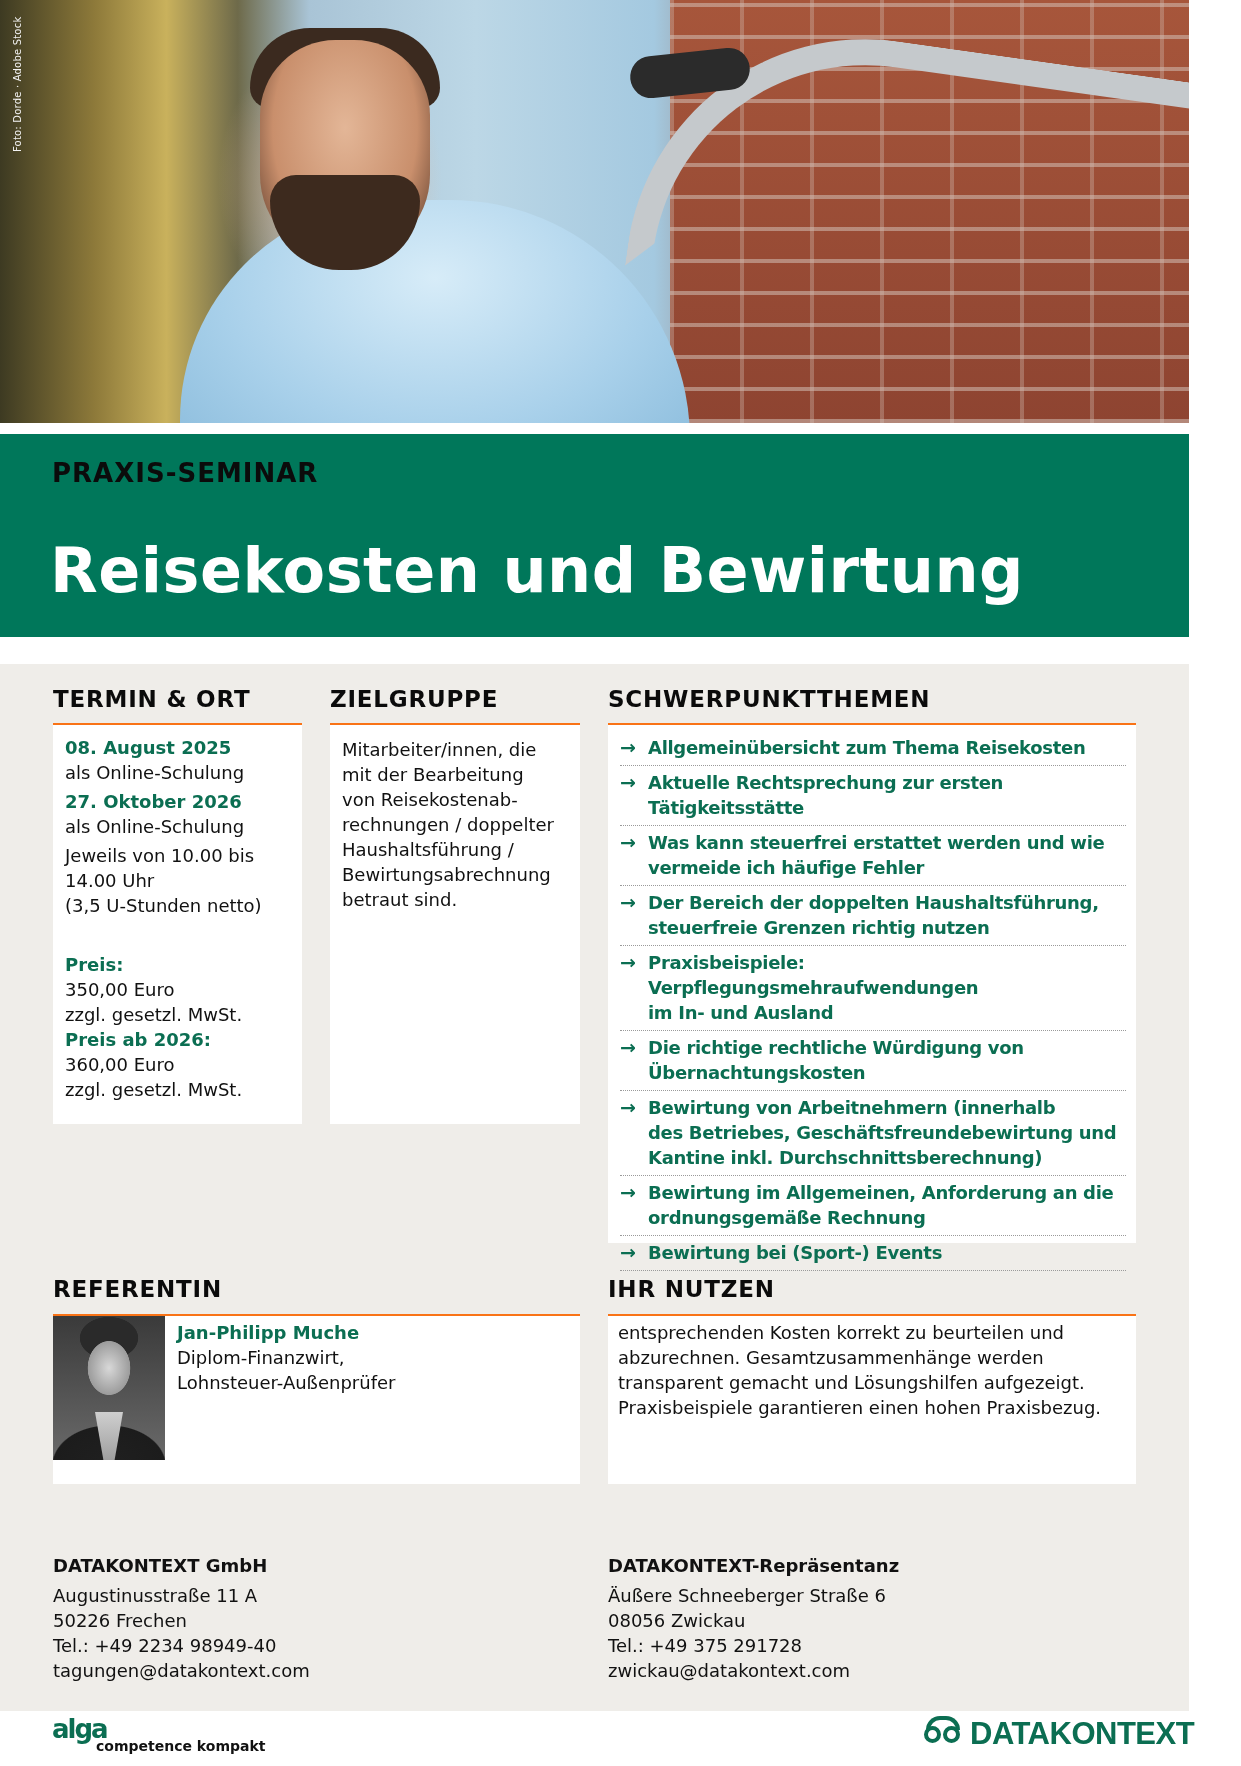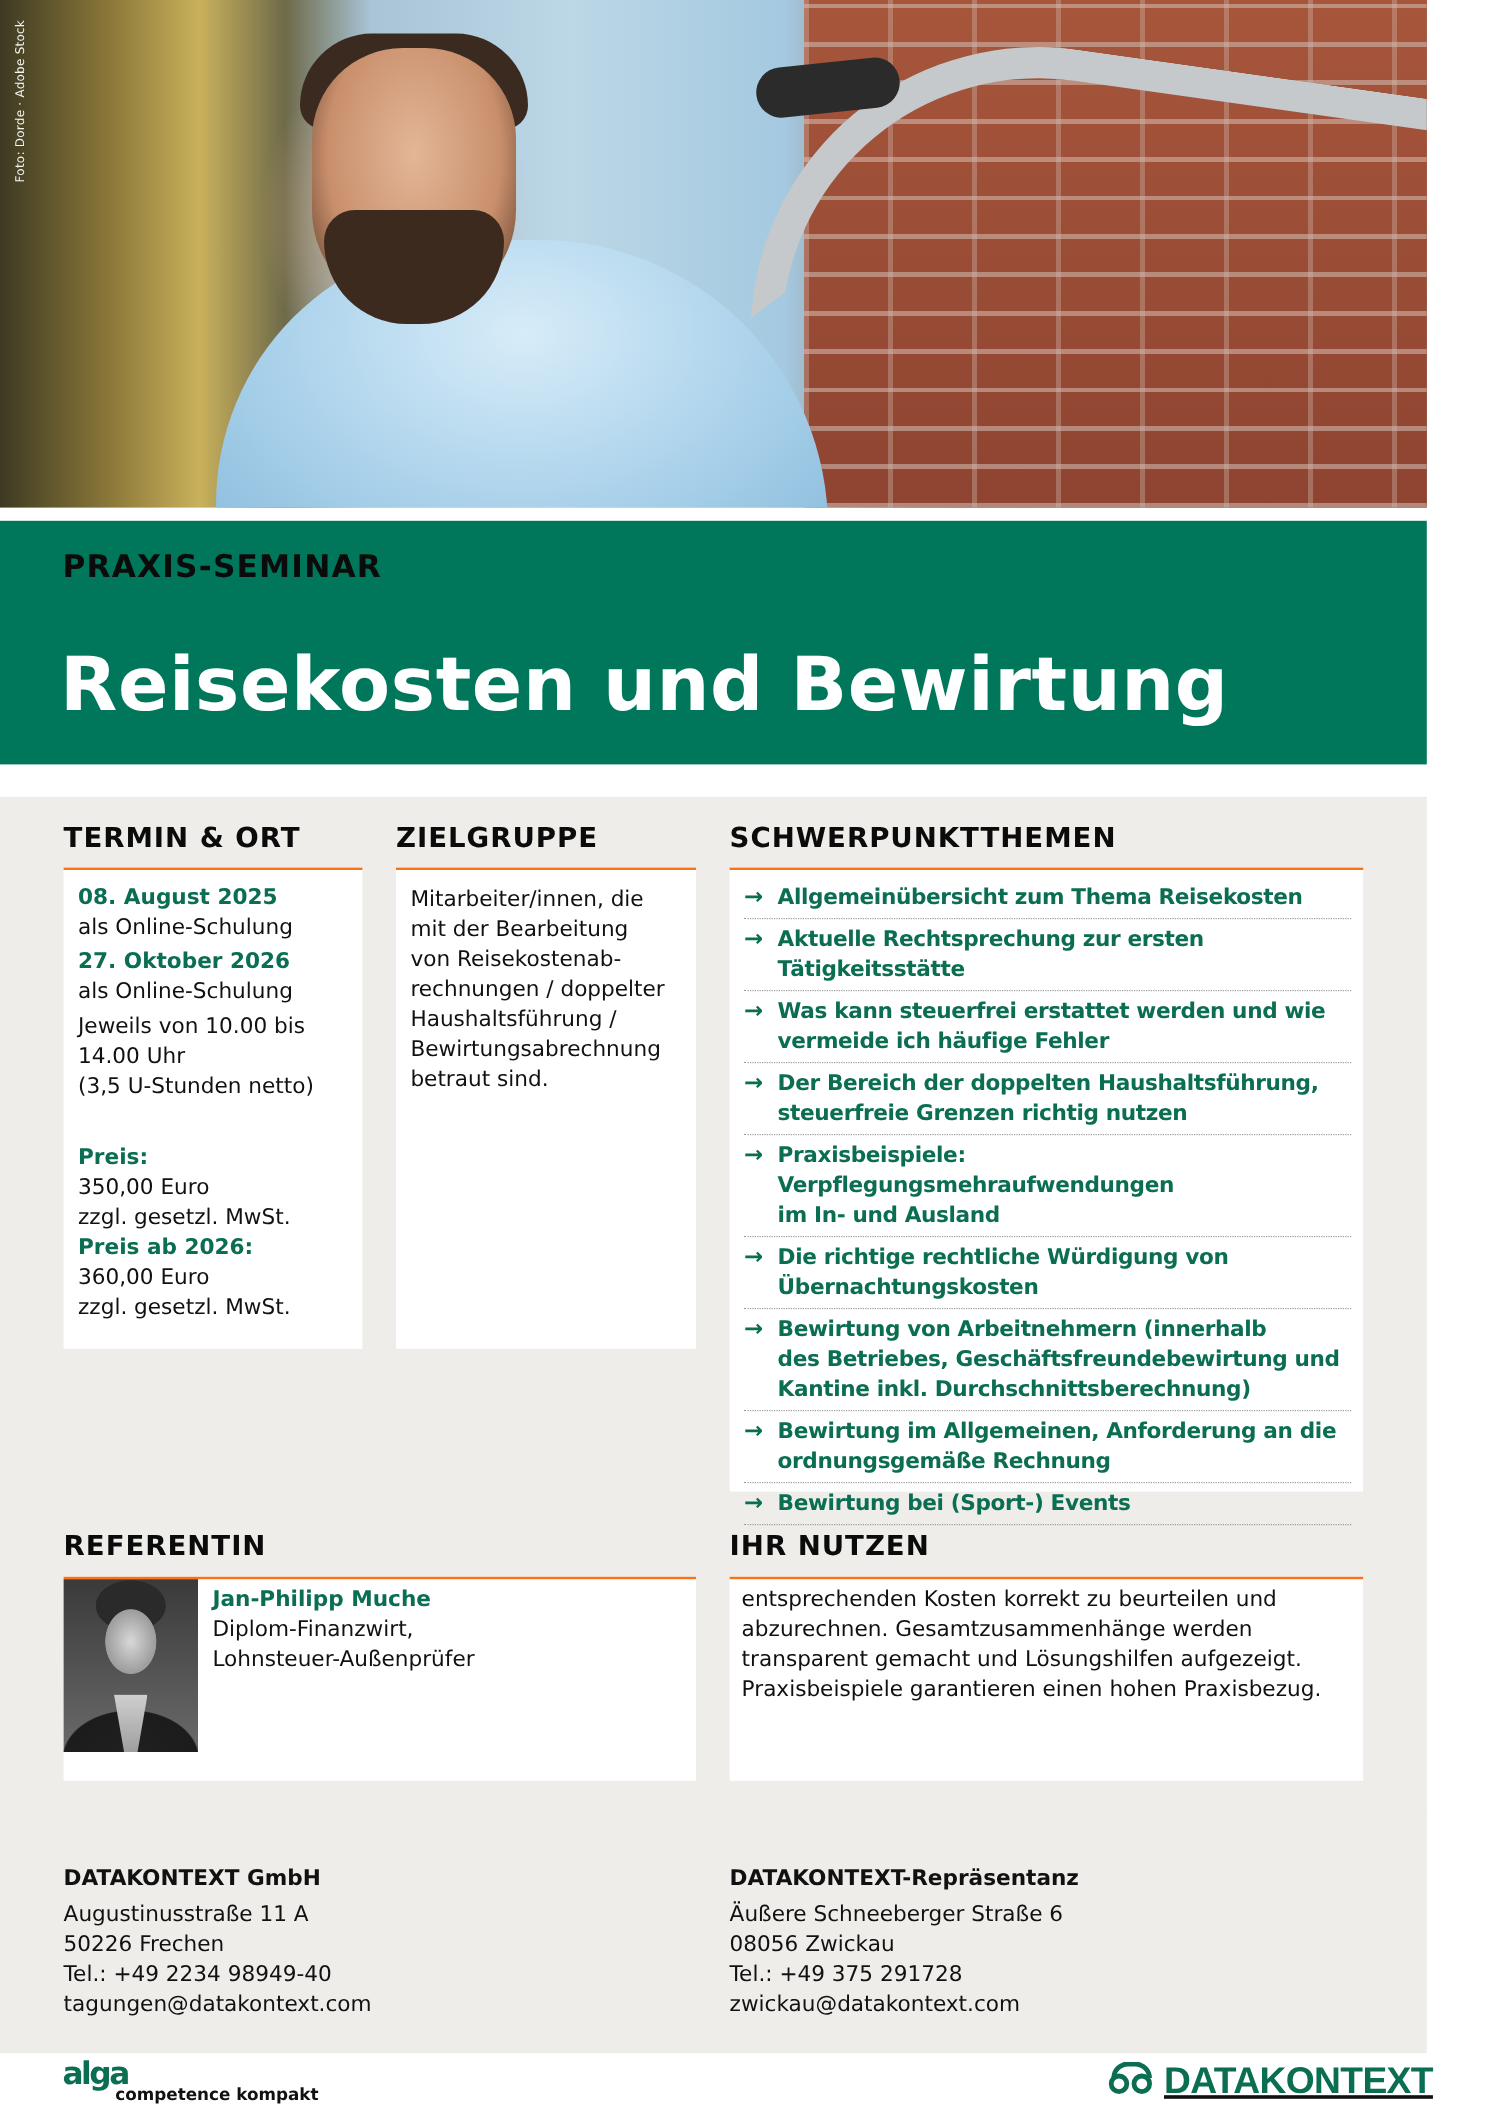--- a/index.html
+++ b/index.html
@@ -140,21 +140,21 @@
   .alga { position: absolute; left: 52px; top: 1714px; }
   .alga .word {
     font-family: "DejaVu Sans", sans-serif; font-weight: bold; font-size: 26px; color: #0b6e52;
     letter-spacing: -2px; line-height: 30px;
   }
   .alga .sub {
     position: absolute; left: 44px; top: 24px; white-space: nowrap;
     font-family: "DejaVu Sans", sans-serif; font-weight: bold; font-size: 14px; color: #111;
   }
   .dk-logo {
-    position: absolute; left: 922px; top: 1716px; display: flex; align-items: flex-end; text-decoration: underline;
+    position: absolute; left: 922px; top: 1716px; display: flex; align-items: flex-start;
   }
   .dk-logo .owl {
     width: 42px; height: 34px; position: relative; margin-right: 6px;
   }
   .dk-logo .owl .eye {
     position: absolute; top: 10px; width: 17px; height: 17px; border: 4px solid #0b6e52; border-radius: 50%;
   }
   .dk-logo .owl .eye.l { left: 2px; } .dk-logo .owl .eye.r { left: 21px; }
   .dk-logo .owl .brow {
     position: absolute; left: 4px; top: 0; width: 34px; height: 14px;

